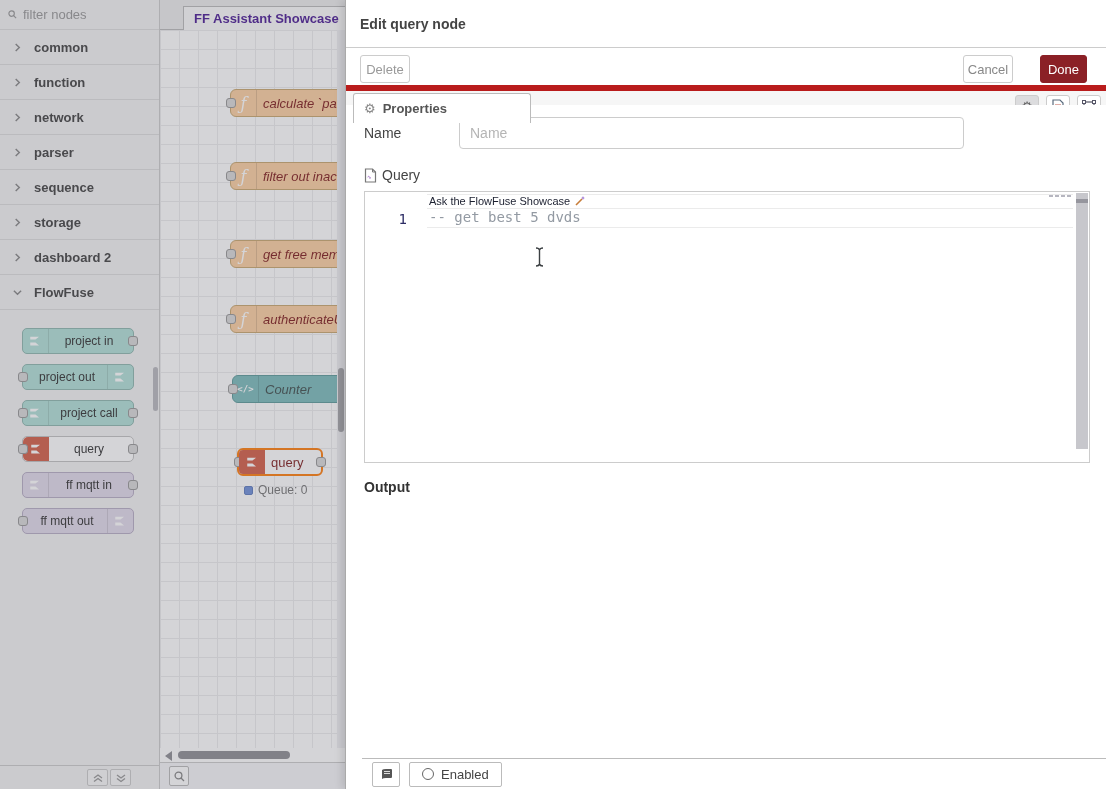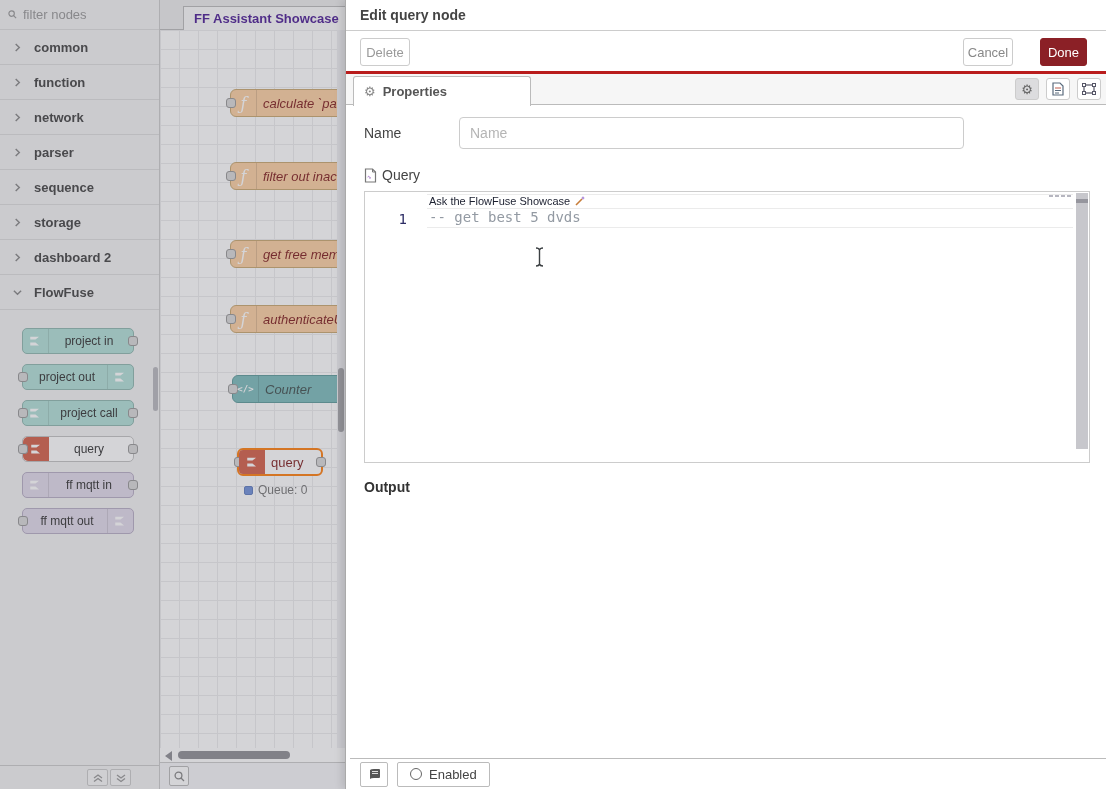--- a/index.html
+++ b/index.html
@@ -87,23 +87,23 @@
   .wsf-btn { width:20px; height:20px; background:#fff; border:1px solid #bbb; border-radius:2px;
              display:flex; align-items:center; justify-content:center; cursor:pointer; }
 
   
   .shade { position:absolute; left:0; top:0; width:345px; height:789px;
            background:rgba(90,90,100,0.26); z-index:40; }
 
   
   .tray { position:absolute; left:345px; top:0; width:761px; height:789px; background:#fff;
           border-left:1px solid #aaa; box-shadow:-3px 0 8px rgba(0,0,0,0.12); z-index:50; }
-  .tray-header { height:31px; border-bottom:1px solid #ccc; display:flex; align-items:center;
+  .tray-header { height:48px; border-bottom:1px solid #ccc; display:flex; align-items:center;
                  padding-left:14px; font-size:14px; font-weight:bold; color:#444; }
-  .tray-toolbar { position:relative; height:43px; border-bottom:3px solid #b91c1c; }
+  .tray-toolbar { position:relative; height:43px; border-bottom:6px solid #b91c1c; }
   .btn { font-family:"Liberation Sans",sans-serif; font-size:13px; border-radius:3px;
          cursor:pointer; display:flex; align-items:center; justify-content:center; }
   .btn-delete { position:absolute; left:14px; top:7px; width:50px; height:28px;
                 background:#fff; border:1px solid #ccc; color:#999; }
   .toolbar-right { position:absolute; right:19px; top:7px; display:flex; gap:27px; }
   .btn-cancel { width:50px; height:28px; background:#fff; border:1px solid #ccc; color:#888; }
   .btn-done { width:47px; height:28px; background:#8b2026; border:1px solid #8b2026; color:#fff; }
   .tabrow { position:relative; height:31px; background:#f6f6f6; border-bottom:1px solid #bbb; }
   .prop-tab { position:absolute; left:7px; top:2px; width:178px; height:30px; background:#fff;
               border:1px solid #bbb; border-bottom:none; border-radius:3px 3px 0 0;
@@ -132,21 +132,21 @@
                 font-family:"DejaVu Sans Mono", monospace; font-size:14px; color:#2c2c64; }
   .code-line { position:absolute; left:64px; top:17px; font-family:"DejaVu Sans Mono", monospace;
                font-size:14px; color:#939aa3; white-space:pre; }
   .minimap { position:absolute; right:18px; top:3px; display:flex; gap:2px; }
   .minimap i { display:block; width:4px; height:2px; background:#b6b6c0; }
   .ed-scroll { position:absolute; right:1px; top:1px; width:12px; height:256px; background:#c7c7cc; }
   .ed-scroll .edthumb { position:absolute; left:0; right:0; top:6px; height:4px; background:#96969e; }
   .output-head { margin-top:16px; font-size:14px; font-weight:bold; color:#333; }
   .check-row { margin-top:10px; display:flex; align-items:center; gap:6px; font-size:14px; color:#444; }
   .check-row input { width:14px; height:14px; }
-  .tray-footer { position:absolute; left:4px; bottom:0; right:0; height:31px; background:#fff;
+  .tray-footer { position:absolute; left:16px; bottom:0; right:0; height:31px; background:#fff;
                  border-top:1px solid #bbb; display:flex; align-items:center;
                  padding-left:10px; gap:9px; }
   .tf-btn { height:25px; background:#fff; border:1px solid #bbb; border-radius:2px;
             display:flex; align-items:center; justify-content:center; cursor:pointer; }
   .tf-book { width:28px; }
   .tf-enabled { padding:0 12px; gap:7px; font-size:13px; color:#444; }
   .circ { width:12px; height:12px; border:1.5px solid #666; border-radius:50%; }
 
   .cursor-ibeam { position:absolute; left:533px; top:247px; z-index:60; pointer-events:none; }
 </style>

